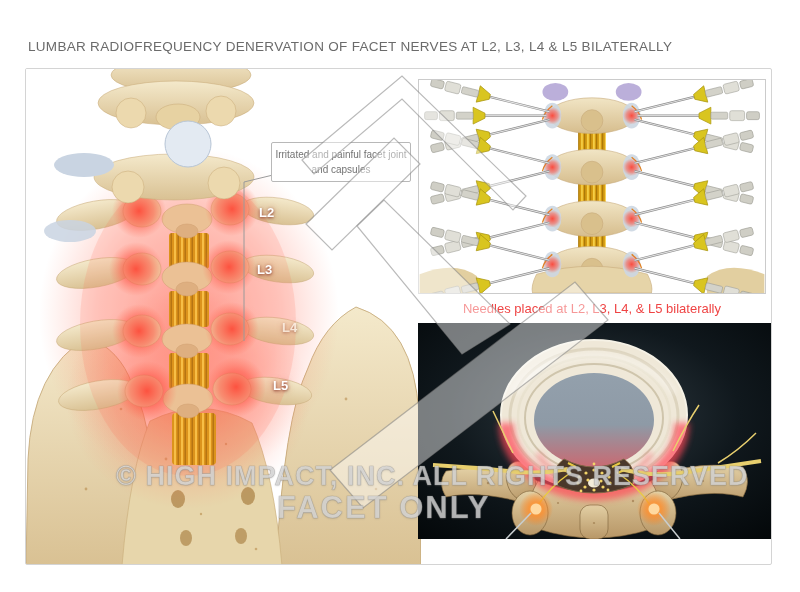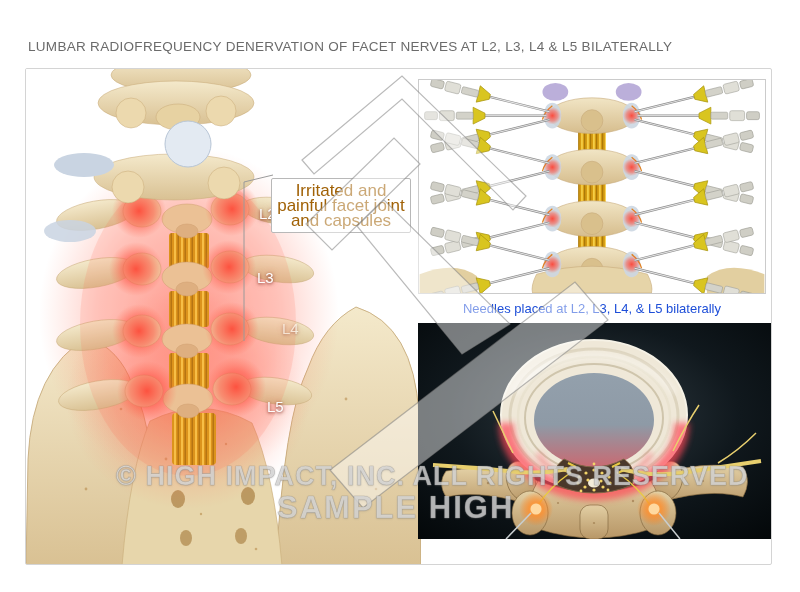--- a/index.html
+++ b/index.html
@@ -8,36 +8,36 @@
   .stage { position:relative; width:800px; height:592px; background:#fff; }
 
   .page-title { position:absolute; left:28px; top:39px; font-size:13.5px; color:#6b6b6b;
                 letter-spacing:.3px; font-weight:400; white-space:nowrap; }
 
   .frame { position:absolute; left:25px; top:68px; width:747px; height:497px;
            border:1px solid #d4d4d4; border-radius:2px; background:#fff; overflow:hidden; }
 
   .spine-illo { position:absolute; left:0; top:0; width:395px; height:497px; }
 
-  .vlabel { position:absolute; color:#ffffff; font-weight:normal; font-size:15px;
+  .vlabel { position:absolute; color:#ffffff; font-weight:bold; font-size:13px;
             text-shadow:0 1px 3px rgba(120,40,30,.85), 0 0 6px rgba(180,60,40,.6); }
   .vlabel.l2 { left:233px; top:136px; }
-  .vlabel.l3 { left:231px; top:200px; }
+  .vlabel.l3 { left:231px; top:193px; }
   .vlabel.l4 { left:240px; top:251px; opacity:.55;margin-left:16px; }
-  .vlabel.l5 { left:241px; top:309px;margin-top:20px; }
+  .vlabel.l5 { left:247px; top:309px; }
 
   .callout { position:absolute; left:245px; top:73px; width:140px; background:#ffffff;
              border:1px solid #b8b8b8; border-radius:2px; padding:4px 3px;
-             font-size:17px; line-height:15px; color:#a16207; text-align:center;margin-top:36px; }
+             font-size:10px; line-height:15px; color:#737373; text-align:center; }
 
   .needles-panel { position:absolute; left:392px; top:10px; width:348px; height:215px;
                    background:#fff; border:1px solid #cbcbcb; }
   .needles-panel svg, .rf-panel svg { display:block; width:100%; height:100%; }
 
-  .caption { position:absolute; font-size:13px; color:#1d4ed8; text-align:center; white-space:nowrap; }
+  .caption { position:absolute; font-size:13px; color:#ef4444; text-align:center; white-space:nowrap; }
   .caption.c1 { left:392px; top:232px; width:348px; }
   .caption.c2 { left:392px; top:475px; width:353px; }
 
   .rf-panel { position:absolute; left:392px; top:254px; width:353px; height:216px; background:#070b0d; }
 
   .wm-overlay { position:absolute; left:0; top:0; width:800px; height:592px;
                 pointer-events:none; z-index:40; }
   .wm-text { position:absolute; color:rgba(255,255,255,.58); pointer-events:none; z-index:50;
              text-shadow:0 0 1px rgba(110,110,110,.55), 0 1px 2px rgba(120,120,120,.25);
              -webkit-text-stroke:.6px rgba(130,130,130,.35); white-space:nowrap; }
@@ -395,15 +395,15 @@
 
   <svg class="wm-overlay" viewBox="0 0 800 592">
     <g fill="rgba(255,255,255,.45)" stroke="rgba(130,130,130,.55)" stroke-width="1.2">
       <path d="M302,160 L402,76 L526,196 L513,210 L402,99 L314,174 Z"></path>
       <path d="M306,224 L394,138 L420,164 L332,250 Z"></path>
       <path d="M357,226 L384,200 L510,324 L462,354 Z"></path>
       <path d="M330,470 L575,282 L608,320 L363,508 Z"></path>
     </g>
   </svg>
   <div class="wm-text wm-copy">© HIGH IMPACT, INC. ALL RIGHTS RESERVED</div>
-  <div class="wm-text wm-sample">SAMPLE HIGH</div>
+  <div class="wm-text wm-sample">FACET ONLY</div>
 
 </div>
 
 </body></html>

